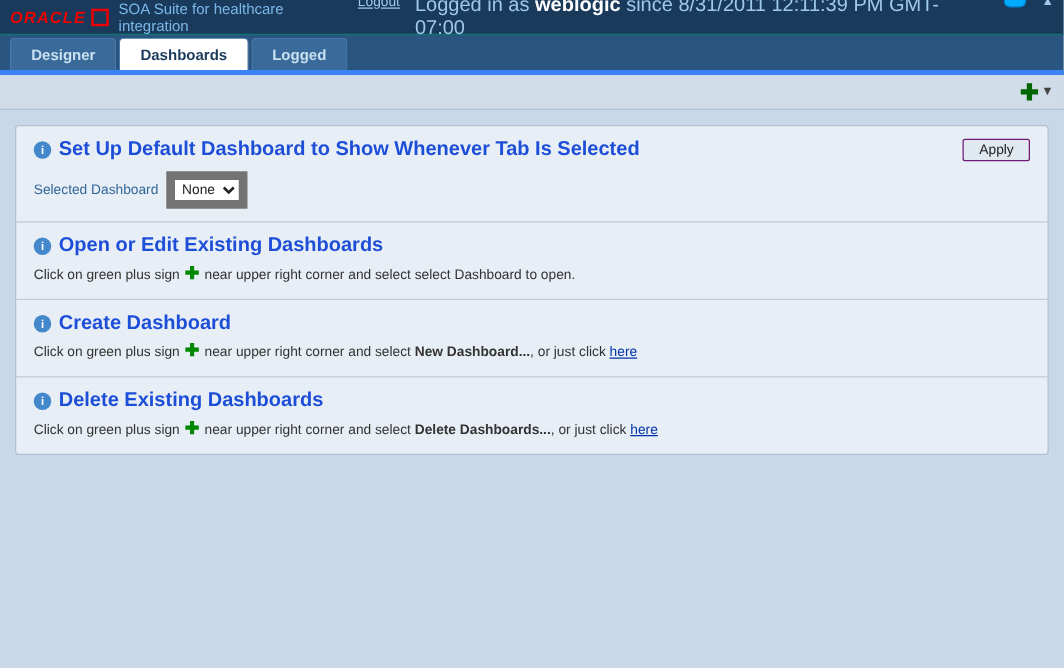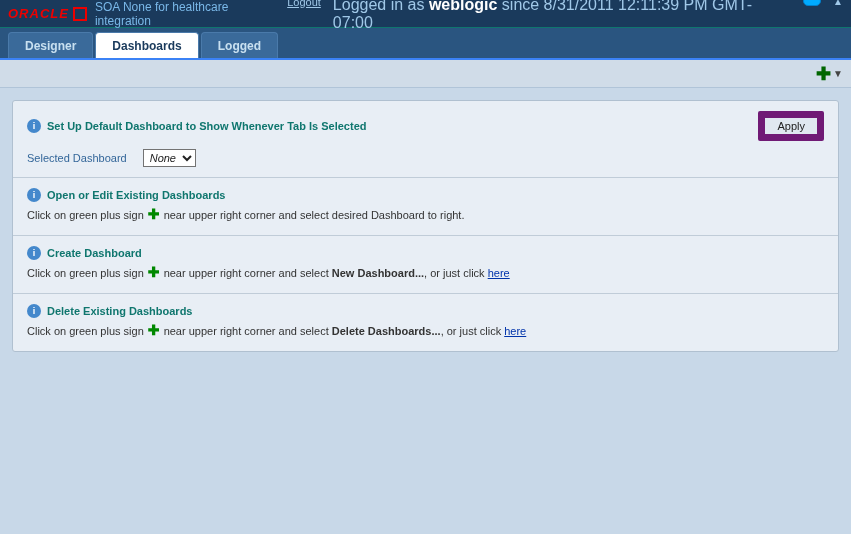--- a/index.html
+++ b/index.html
@@ -80,21 +80,21 @@
       cursor: pointer;
     }
 
     
     .tabbar {
       background: #2a5580;
       height: 32px;
       display: flex;
       align-items: flex-end;
       padding: 0 8px;
-      border-bottom: 2px solid #3b82f6;
+      border-bottom: 4px solid #3b82f6;
     }
     .tab {
       height: 26px;
       padding: 0 16px;
       display: flex;
       align-items: center;
       cursor: pointer;
       font-size: 12px;
       font-weight: bold;
       border-radius: 4px 4px 0 0;
@@ -182,50 +182,49 @@
       border-radius: 50%;
       color: white;
       font-size: 9px;
       font-weight: bold;
       display: flex;
       align-items: center;
       justify-content: center;
       flex-shrink: 0;
     }
     .step-title {
-      color: #0f766e;
-      font-size: 11px;
+      color: #1d4ed8;
+      font-size: 16px;
       font-weight: bold;
     }
     .apply-btn {
       background: #e0e8f0;
-      border: 7px solid #701a75;
+      border: 1px solid #701a75;
       padding: 2px 12px;
       font-size: 11px;
       cursor: pointer;
       color: #222;
       border-radius: 2px;
     }
     .step-controls {
       display: flex;
       align-items: center;
-      gap: 16px;
+      gap: 6px;
       margin-top: 4px;
     }
     .control-label {
       color: #336699;
       font-size: 11px;
     }
     .select-box {
       font-size: 11px;
       padding: 1px 2px;
-      border: 1px solid #737373;
+      border: 7px solid #737373;
       background: white;
       color: #222;
-      font-style: italic;
     }
     .step-desc {
       color: #333;
       font-size: 11px;
       margin-top: 2px;
       line-height: 1.5;
     }
     .green-plus {
       color: #008800;
       font-weight: bold;
@@ -245,21 +244,21 @@
   </style>
 </head>
 <body>
 
 <div class="header">
   <div class="header-left">
     <div class="oracle-logo">
       <span class="oracle-text">ORACLE</span>
       <span class="oracle-box"></span>
     </div>
-    <span class="app-title">SOA None for healthcare integration</span>
+    <span class="app-title">SOA Suite for healthcare integration</span>
   </div>
   <div class="header-right">
     <span class="logout-link">Logout</span>
     <span class="logged-in-text">
       <span>Logged in as </span><strong>weblogic</strong><span> since 8/31/2011 12:11:39 PM GMT-07:00</span>
     </span>
     <div class="status-indicator"></div>
     <span class="scrollbar-up">▲</span>
   </div>
 </div>
@@ -302,21 +301,21 @@
         </select>
       </div>
     </div>
 
     <div class="step-section">
       <div class="step-title-row">
         <div class="info-dot">i</div>
         <span class="step-title">Open or Edit Existing Dashboards</span>
       </div>
       <div class="step-desc">
-        <span>Click on green plus sign </span><span class="green-plus">✚</span><span> near upper right corner and select desired Dashboard to right.</span>
+        <span>Click on green plus sign </span><span class="green-plus">✚</span><span> near upper right corner and select select Dashboard to open.</span>
       </div>
     </div>
 
     <div class="step-section">
       <div class="step-title-row">
         <div class="info-dot">i</div>
         <span class="step-title">Create Dashboard</span>
       </div>
       <div class="step-desc">
         <span>Click on green plus sign </span><span class="green-plus">✚</span><span> near upper right corner and select </span><span class="bold-text">New Dashboard...</span><span>, or just click </span><span class="link-text">here</span>

